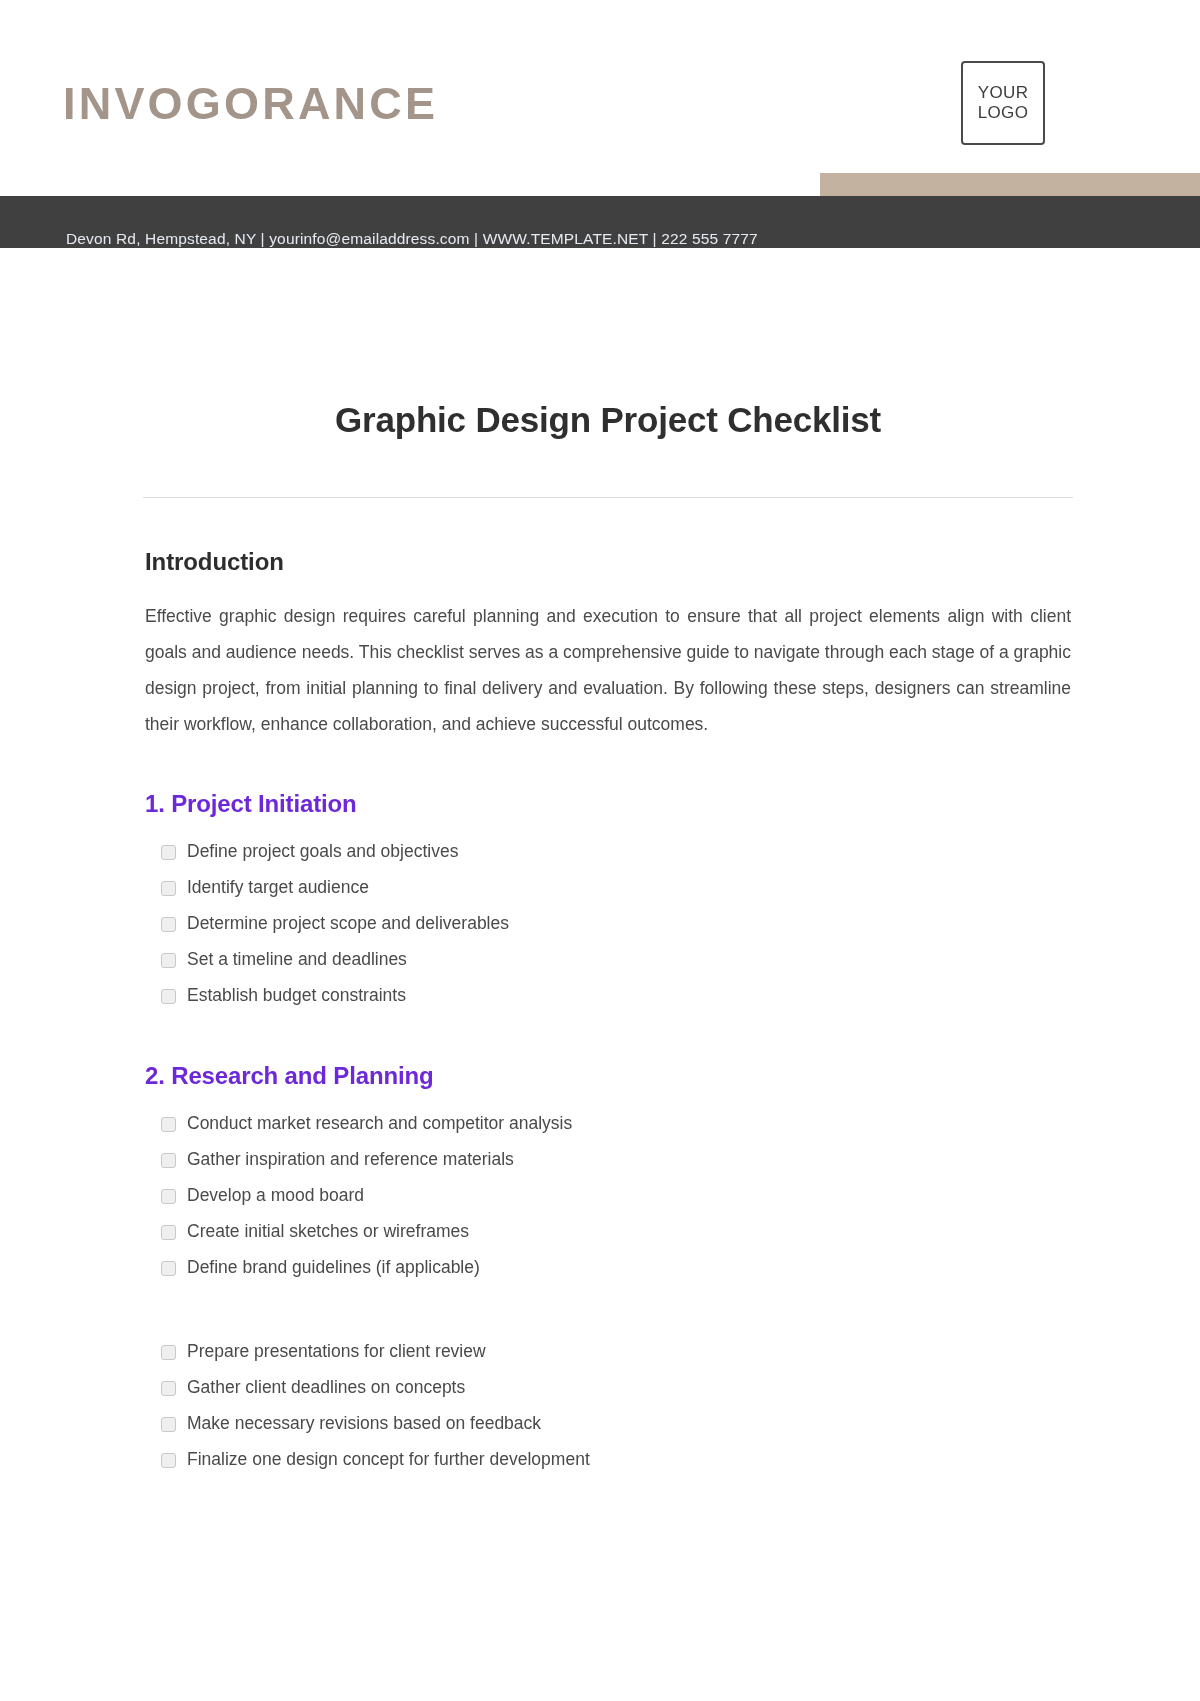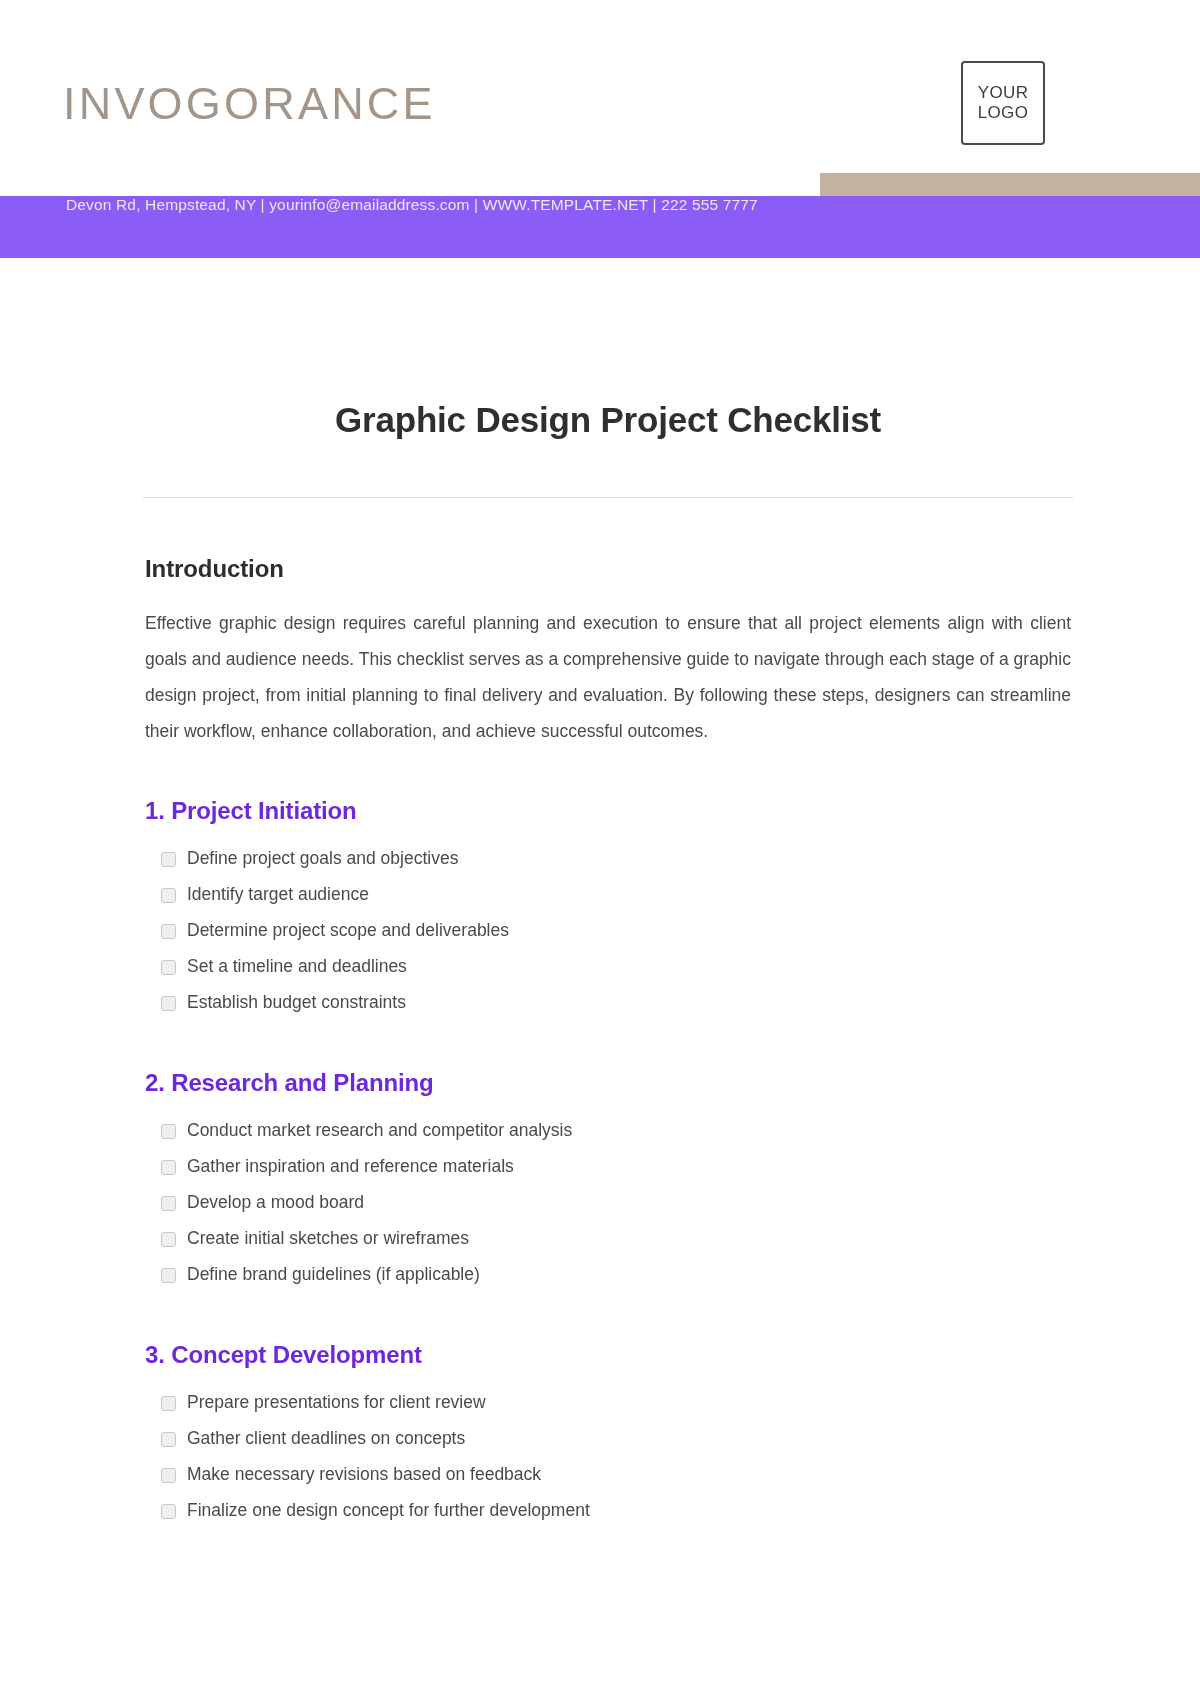--- a/index.html
+++ b/index.html
@@ -22,21 +22,21 @@
     height: 186px;
     background: #ffffff;
   }
   .brand {
     position: absolute;
     left: 63px;
     top: 78px;
     font-size: 45px;
     letter-spacing: 3.2px;
     color: #a3958a;
-    font-weight: 400;
+    font-weight: 700;
     white-space: nowrap;
   }
   .logo-box {
     position: absolute;
     right: 155px;
     top: 61px;
     width: 84px;
     height: 84px;
     border: 2px solid #4a4a4a;
     border-radius: 4px;
@@ -62,24 +62,24 @@
     height: 24px;
     background: #c4b2a1;
   }
 
   
   .contact-band {
     position: absolute;
     left: 0;
     right: 0;
     top: 196px;
-    height: 62px;
-    background: #8b5cf6;
+    height: 52px;
+    background: #404040;
     display: flex;
-    align-items: flex-start;
+    align-items: flex-end;
   }
   .contact-text {
     margin-left: 66px;
     color: #e6eaf1;
     font-size: 15.5px;
     letter-spacing: 0.15px;
     white-space: nowrap;
   }
 
   
@@ -108,21 +108,21 @@
   .content {
     width: 926px;
     margin: 0 auto;
     padding-top: 46px;
   }
 
   .section-title {
     font-size: 24px;
     font-weight: 700;
     color: #2d2d2d;
-    margin: 11px 0 22px 0;
+    margin: 4px 0 22px 0;
     letter-spacing: -0.1px;
   }
 
   .intro-paragraph {
     font-size: 17.5px;
     line-height: 36px;
     color: #4a4a4a;
     text-align: justify;
     text-justify: inter-word;
     margin: 0;
@@ -233,21 +233,20 @@
               <span class="checkbox"></span>
               <span class="checklist-label">Create initial sketches or wireframes</span>
             </li>
             <li class="checklist-item">
               <span class="checkbox"></span>
               <span class="checklist-label">Define brand guidelines (if applicable)</span>
             </li>
           </ul>
         </div>
         <div class="checklist-section">
-          <h3 class="checklist-heading">3. Concept Development</h3>
           <ul class="checklist">
             <li class="checklist-item">
               <span class="checkbox"></span>
               <span class="checklist-label">Prepare presentations for client review</span>
             </li>
             <li class="checklist-item">
               <span class="checkbox"></span>
               <span class="checklist-label">Gather client deadlines on concepts</span>
             </li>
             <li class="checklist-item">

